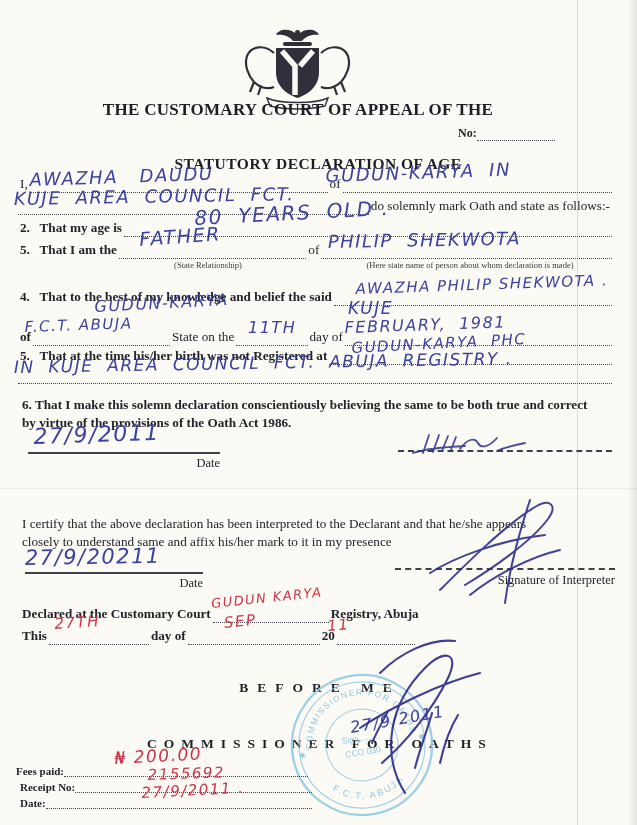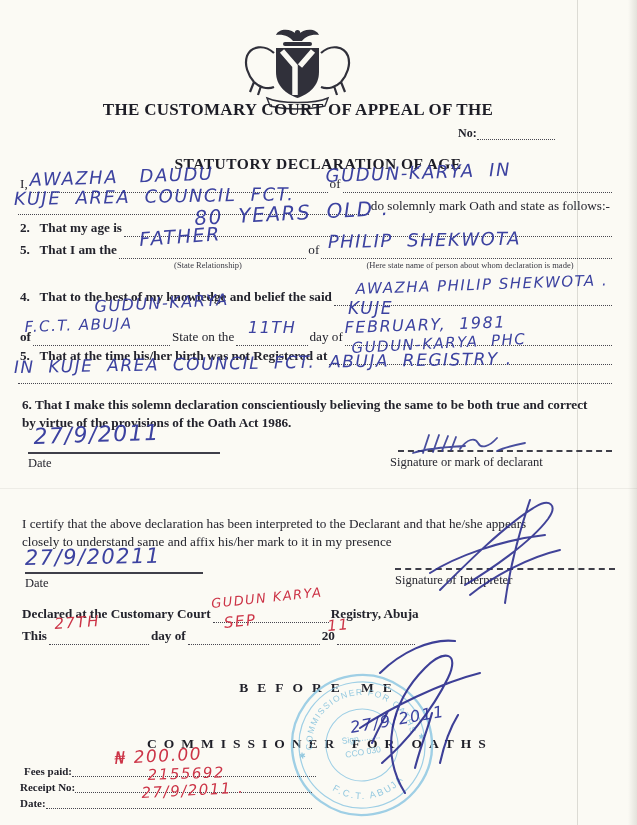--- a/index.html
+++ b/index.html
@@ -13,25 +13,25 @@
   
   .row{position:absolute;display:flex;align-items:flex-end;font-size:13.2px;line-height:1.25;color:#23232c;}
   .b{font-weight:700;}
   .lbl{white-space:pre;padding:0 2px;}
   .dots{border-bottom:1.7px dotted #474750;height:1em;}
   .grow{flex:1;}
   .fill{flex:1;}
   .hint{position:absolute;font-size:8.5px;color:#3a3a44;text-align:center;white-space:nowrap;}
   .hdr{position:absolute;left:38px;width:520px;text-align:center;font-weight:700;font-size:17px;letter-spacing:.3px;color:#1d1d26;}
   .title{position:absolute;left:38px;width:560px;text-align:center;font-weight:700;font-size:15.5px;letter-spacing:.5px;color:#1d1d26;}
-  .no-blk{position:absolute;display:flex;align-items:center;font-size:12px;font-weight:700;color:#23232c;}
+  .no-blk{position:absolute;display:flex;align-items:flex-end;font-size:12px;font-weight:700;color:#23232c;}
   .no-dots{border-bottom:1.6px dotted #474750;width:78px;height:1em;}
   .sigline{position:absolute;border-bottom:2px solid #3f3f49;}
   .dashed{border-bottom:2px dashed #3f3f49;}
-  .under{position:absolute;font-size:12.5px;text-align:left;color:#26262f;}
+  .under{position:absolute;font-size:12.5px;text-align:right;color:#26262f;}
   .sp{position:absolute;text-align:center;font-weight:700;font-size:13.5px;letter-spacing:9px;color:#1f1f28;white-space:nowrap;}
   
   .hw{position:absolute;font-family:"DejaVu Sans",sans-serif;font-style:italic;color:#3c42a0;
       white-space:pre;transform-origin:left bottom;letter-spacing:1.5px;}
   .red{color:#cc3447;}
   .ftr{position:absolute;display:flex;align-items:flex-end;font-size:11px;font-weight:700;color:#1f1f28;}
   .fdots{border-bottom:1.4px dotted #474750;height:1em;flex:1;}
   svg{position:absolute;}
 </style>
 </head>
@@ -113,21 +113,20 @@
   <div class="row" style="left:20px;top:397px;width:600px">
     <span class="lbl b" style="white-space:normal">6.   That I make this solemn declaration conscientiously believing the same to be both true and correct</span>
   </div>
   <div class="row" style="left:20px;top:415px;width:600px">
     <span class="lbl b">by virtue of the provisions of the Oath Act 1986.</span>
   </div>
 
   <div class="sigline" style="left:28px;top:452px;width:192px"></div>
   <div class="under" style="left:28px;top:456px;width:192px">Date</div>
   <div class="sigline dashed" style="left:398px;top:450px;width:214px"></div>
-  <div class="under" style="left:390px;top:455px;width:230px">Signature or mark of declarant</div>
 
   <div class="row" style="left:20px;top:516px;width:600px">
     <span class="lbl">I certify that the above declaration has been interpreted to the Declarant and that he/she appears</span>
   </div>
   <div class="row" style="left:20px;top:534px;width:600px">
     <span class="lbl">closely to understand same and affix his/her mark to it in my presence</span>
   </div>
   <div class="sigline" style="left:25px;top:572px;width:178px"></div>
   <div class="under" style="left:25px;top:576px;width:178px">Date</div>
   <div class="sigline dashed" style="left:395px;top:568px;width:220px"></div>
@@ -165,21 +164,21 @@
     <g transform="rotate(-9 90 87)" fill="#82c0dc" stroke="none" font-family="Liberation Sans, sans-serif">
       <text font-size="8.6" letter-spacing="1.4"><textPath href="#stTop" startOffset="50%" text-anchor="middle">COMMISSIONER FOR OATHS</textPath></text>
       <text font-size="9.4" letter-spacing="2"><textPath href="#stBot" startOffset="50%" text-anchor="middle">F.C.T. ABUJA</textPath></text>
       <text x="90" y="83" text-anchor="middle" font-size="8.6">Sign.........</text>
       <text x="90" y="97" text-anchor="middle" font-size="8.6">CCO 030</text>
       <text x="26" y="91" font-size="8">✱</text>
       <text x="147" y="91" font-size="8">✱</text>
     </g>
   </svg>
 
-  <div class="ftr" style="left:24px;top:765px;width:292px">
+  <div class="ftr" style="left:16px;top:765px;width:292px">
     <span>Fees paid:</span>
       <span class="fdots"></span>
   </div>
   <div class="ftr" style="left:20px;top:797px;width:292px">
     <span>Date:</span>
       <span class="fdots"></span>
   </div>
   <div class="ftr" style="left:20px;top:781px;width:292px">
     <span>Receipt No:</span>
       <span class="fdots"></span>

